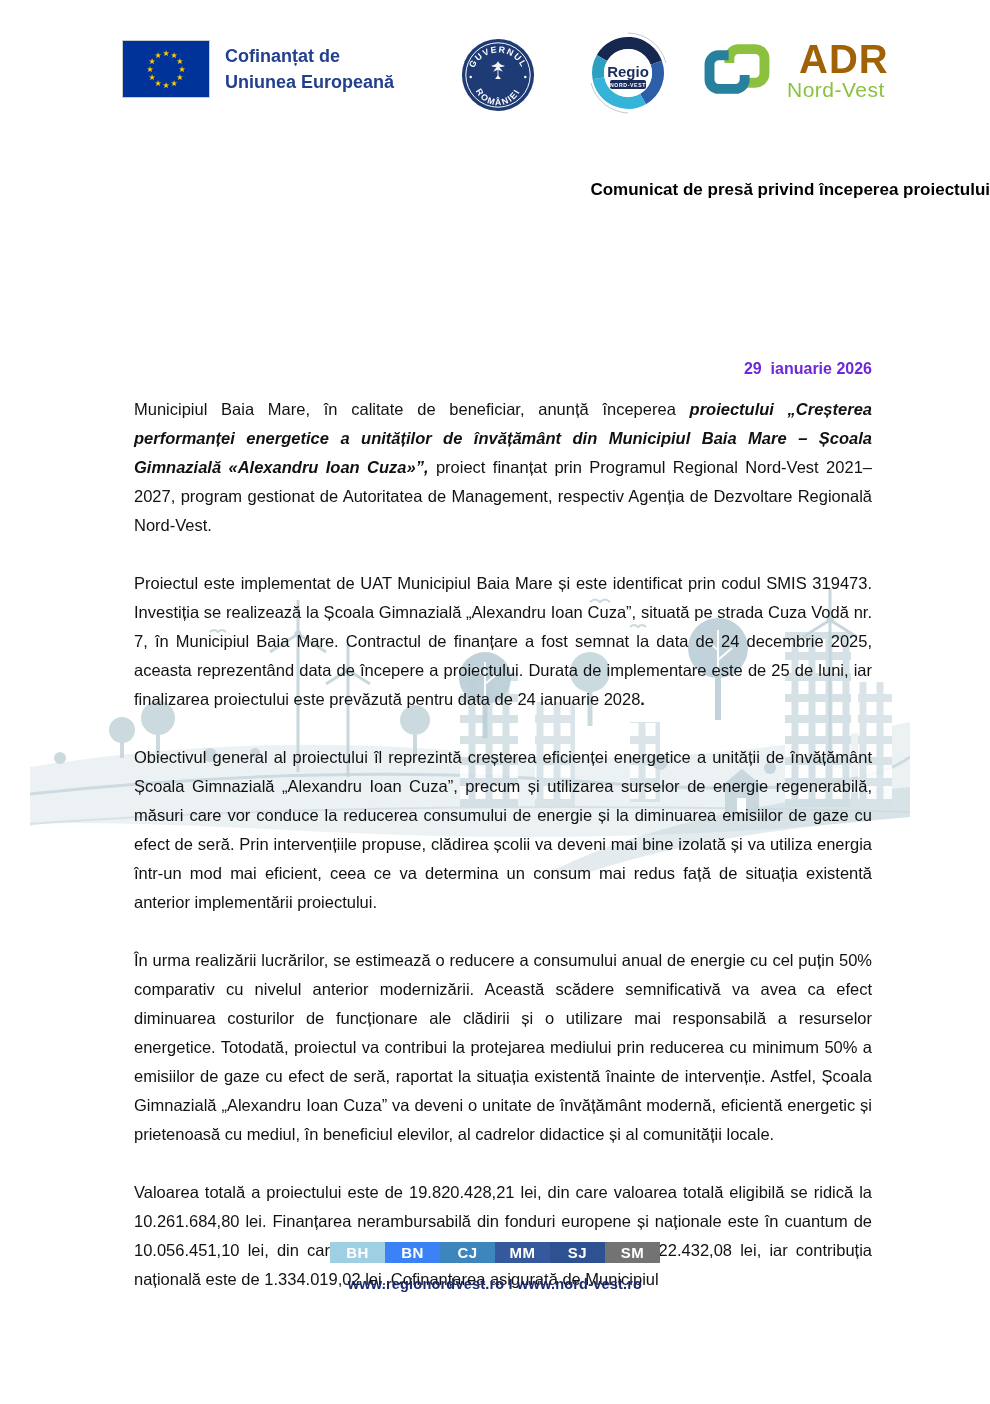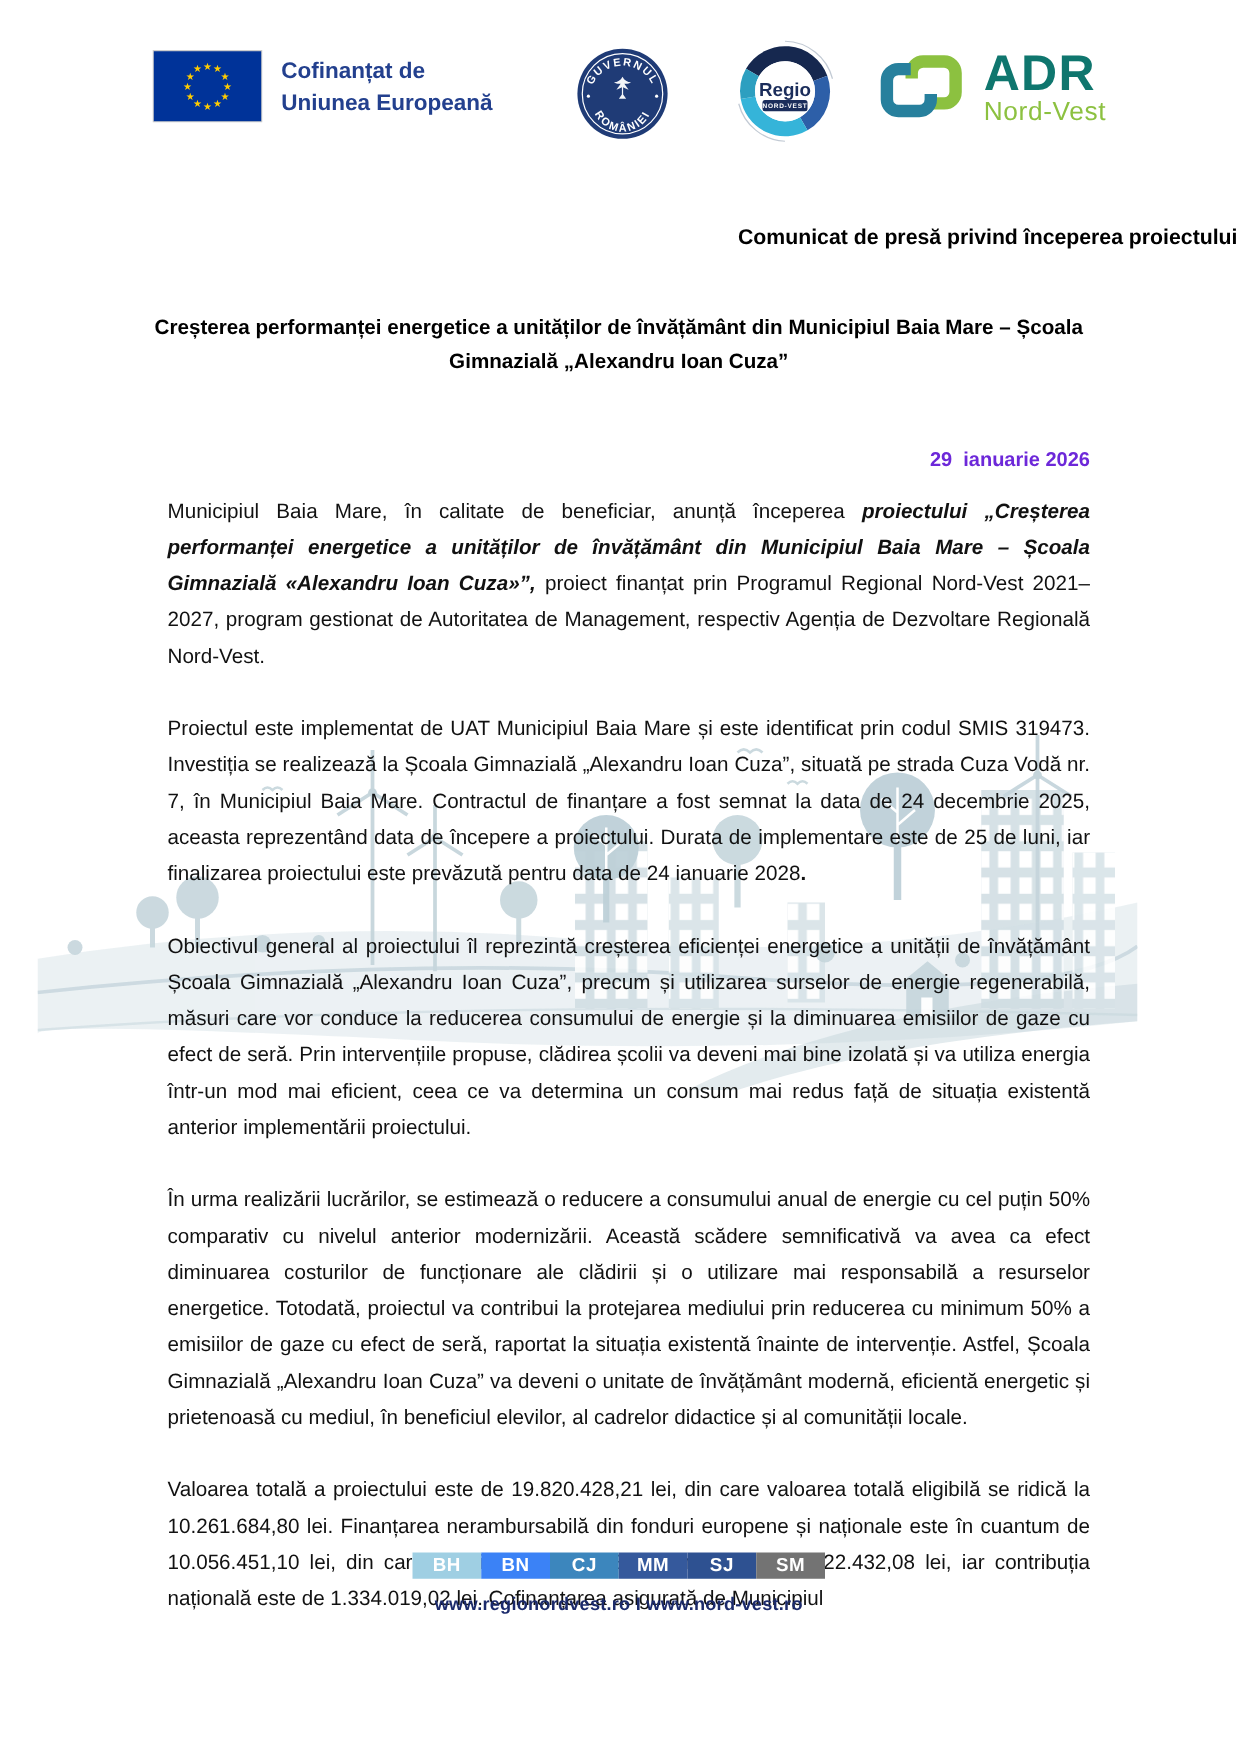--- a/index.html
+++ b/index.html
@@ -10,21 +10,21 @@
   .page > * { position:absolute; z-index:1; }
   .watermark { z-index:0; left:30px; top:572px; }
 
   
   .eu-block { left:122px; top:40px; display:flex; gap:15px; align-items:center; }
   .eu-text { font-weight:bold; font-size:18px; line-height:26px; color:#23408e; }
   .gov-logo { left:459px; top:36px; }
   .regio-logo { left:586px; top:31px; }
   .adr-logo { left:697px; top:40px; display:flex; gap:10px; align-items:flex-start; }
   .adr-text { display:flex; flex-direction:column; align-items:flex-start; }
-  .adr-name { font-size:40px; line-height:38px; font-weight:bold; letter-spacing:1px; color:#0f766e; }
+  .adr-name { font-size:40px; line-height:38px; font-weight:bold; letter-spacing:1px; color:#a16207;margin-left:12px; }
   .adr-sub  { font-size:21px; line-height:24px; color:#8cc140; letter-spacing:0.5px; }
 
   
   .doc-title {
     top:180px; left:0; width:100%; text-align:right;
     font-size:17px; font-weight:bold; color:#000;
   }
   .doc-subtitle {
     top:249px; left:100px; width:790px; text-align:center;
     font-size:16.5px; font-weight:bold; line-height:27px; color:#000; margin:0;
@@ -204,21 +204,20 @@
       <path d="M 42,30 v-6 a 12,12 0 0 1 12,-12 h 22 a 12,12 0 0 1 12,12 v 20 a 12,12 0 0 1 -12,12 h -13" stroke="#8cc140" stroke-width="13" fill="none"></path>
       <path d="M 62,46 v 6 a 12,12 0 0 1 -12,12 h -22 a 12,12 0 0 1 -12,-12 v -20 a 12,12 0 0 1 12,-12 h 13" stroke="#27809d" stroke-width="13" fill="none"></path>
     </svg>
     <div class="adr-text">
       <div class="adr-name">ADR</div>
       <div class="adr-sub">Nord-Vest</div>
     </div>
   </div>
 
   <div class="doc-title">Comunicat de presă privind începerea proiectului</div>
-  <h2 class="doc-subtitle">Creșterea performanței energetice a unităților de învățământ din Municipiul Baia Mare – Școala Gimnazială „Alexandru Ioan Cuza”</h2>
   <div class="doc-date">29  ianuarie 2026</div>
 
   <main class="body-text">
       <p><span>Municipiul Baia Mare, în calitate de beneficiar, anunță începerea </span><span class="seg-bi">proiectului „Creșterea performanței energetice a unităților de învățământ din Municipiul Baia Mare – Școala Gimnazială «Alexandru Ioan Cuza»”,</span><span> proiect finanțat prin Programul Regional Nord-Vest 2021–2027, program gestionat de Autoritatea de Management, respectiv Agenția de Dezvoltare Regională Nord-Vest.</span></p>
       <p><span>Proiectul este implementat de UAT Municipiul Baia Mare și este identificat prin codul SMIS 319473. Investiția se realizează la Școala Gimnazială „Alexandru Ioan Cuza”, situată pe strada Cuza Vodă nr. 7, în Municipiul Baia Mare. Contractul de finanțare a fost semnat la data de 24 decembrie 2025, aceasta reprezentând data de începere a proiectului. Durata de implementare este de 25 de luni, iar finalizarea proiectului este prevăzută pentru data de 24 ianuarie 2028</span><span class="seg-b">.</span></p>
       <p><span>Obiectivul general al proiectului îl reprezintă creșterea eficienței energetice a unității de învățământ Școala Gimnazială „Alexandru Ioan Cuza”, precum și utilizarea surselor de energie regenerabilă, măsuri care vor conduce la reducerea consumului de energie și la diminuarea emisiilor de gaze cu efect de seră. Prin intervențiile propuse, clădirea școlii va deveni mai bine izolată și va utiliza energia într-un mod mai eficient, ceea ce va determina un consum mai redus față de situația existentă anterior implementării proiectului.</span></p>
       <p><span>În urma realizării lucrărilor, se estimează o reducere a consumului anual de energie cu cel puțin 50% comparativ cu nivelul anterior modernizării. Această scădere semnificativă va avea ca efect diminuarea costurilor de funcționare ale clădirii și o utilizare mai responsabilă a resurselor energetice. Totodată, proiectul va contribui la protejarea mediului prin reducerea cu minimum 50% a emisiilor de gaze cu efect de seră, raportat la situația existentă înainte de intervenție. Astfel, Școala Gimnazială „Alexandru Ioan Cuza” va deveni o unitate de învățământ modernă, eficientă energetic și prietenoasă cu mediul, în beneficiul elevilor, al cadrelor didactice și al comunității locale.</span></p>
       <p><span>Valoarea totală a proiectului este de 19.820.428,21 lei, din care valoarea totală eligibilă se ridică la 10.261.684,80 lei. Finanțarea nerambursabilă din fonduri europene și naționale este în cuantum de 10.056.451,10 lei, din care contribuția Uniunii Europene este de 8.722.432,08 lei, iar contribuția națională este de 1.334.019,02 lei. Cofinanțarea asigurată de Municipiul</span></p>
     </main>
 

